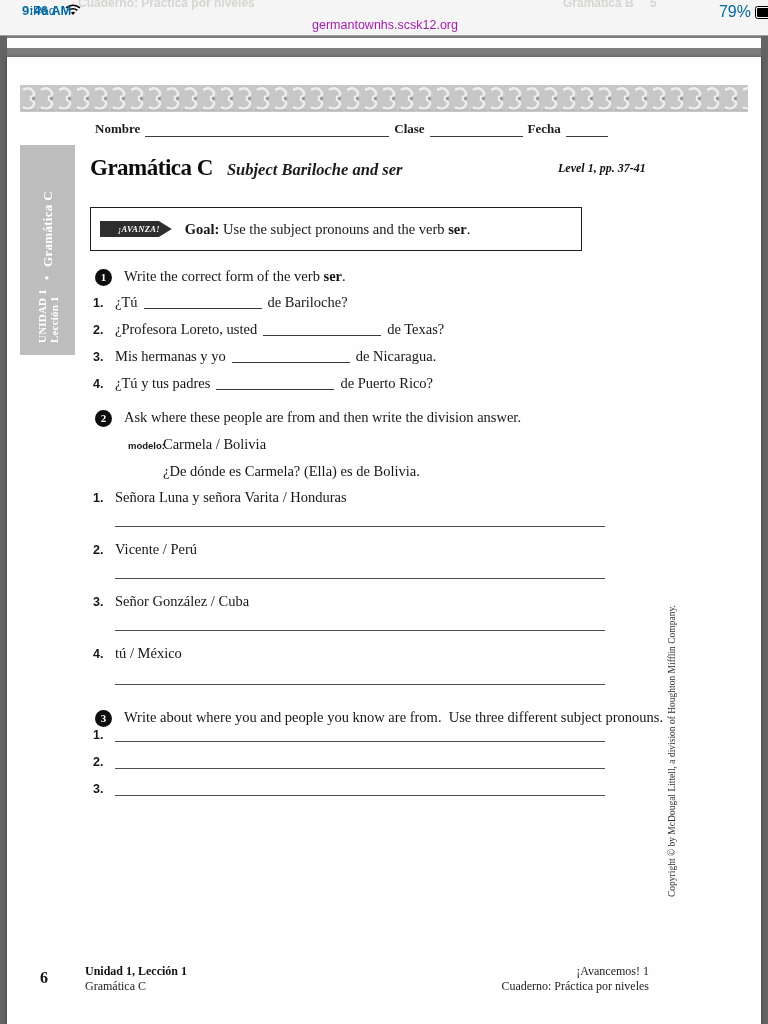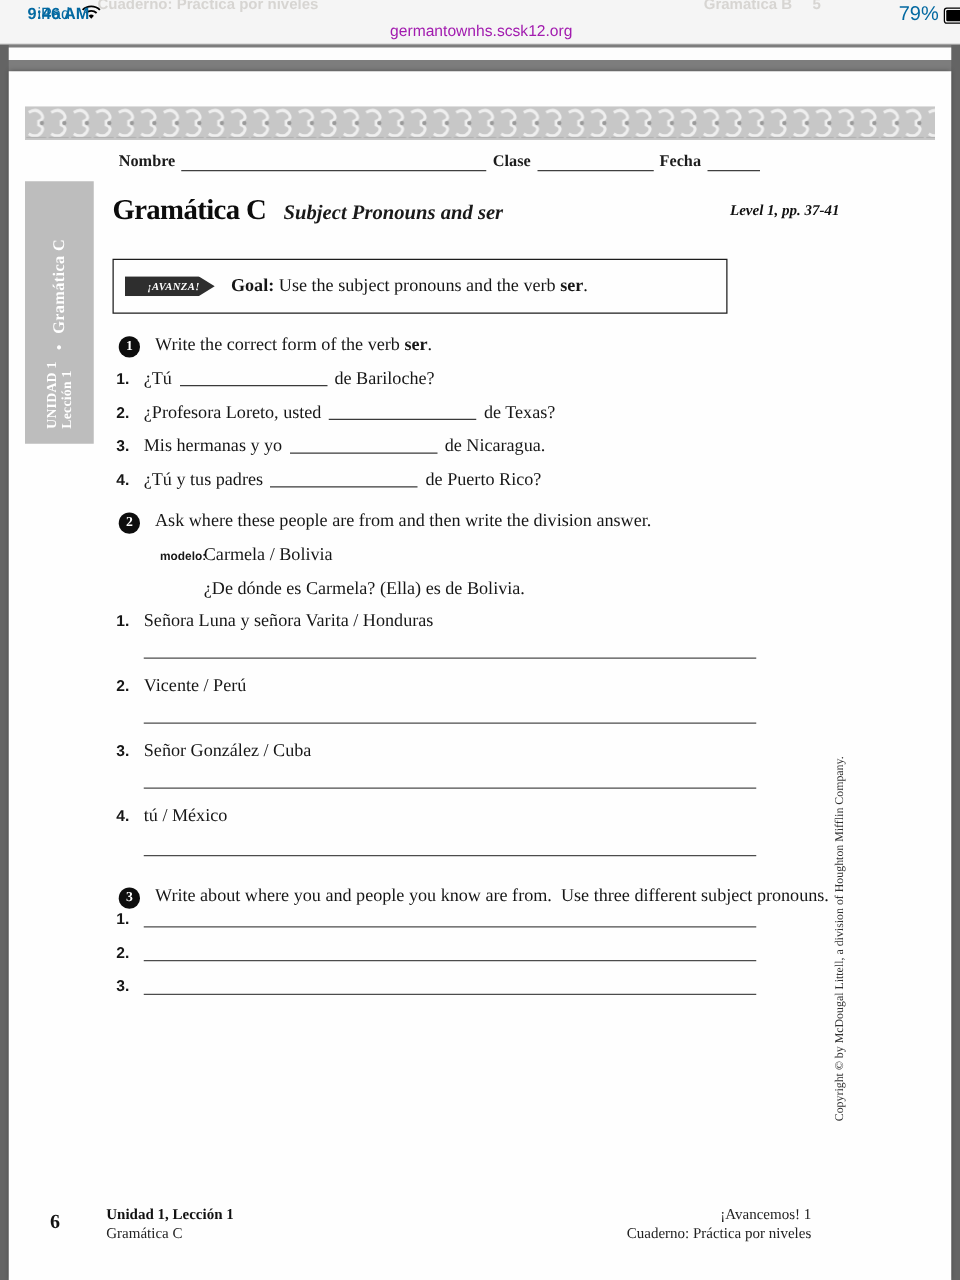--- a/index.html
+++ b/index.html
@@ -34,21 +34,21 @@
   .hdr-line{border-bottom:1.5px solid #3f3f3f;height:13px;}
   .side-tab{position:absolute;left:13px;top:88px;width:55px;height:210px;background:#bdbdbd;}
   .tab-inner{writing-mode:vertical-rl;transform:rotate(180deg);width:55px;height:210px;display:flex;
              align-items:center;gap:9px;color:#fff;font-weight:700;box-sizing:border-box;padding-top:12px;}
   .tab-unit{font-size:11px;line-height:12px;letter-spacing:.2px;}
   .tab-bullet{font-size:12px;}
   .tab-section{font-size:13px;letter-spacing:.3px;}
   .title-row{position:absolute;left:83px;top:98px;width:470px;white-space:nowrap;}
   .title{font-size:23px;font-weight:700;letter-spacing:-.5px;color:#0c0c0c;display:inline;}
   .subtitle{font-size:16.5px;font-style:italic;font-weight:600;margin-left:14px;color:#1a1a1a;}
-  .level{position:absolute;left:551px;top:104px;font-size:12px;font-weight:700;font-style:italic;color:#111;margin-left:26px;}
+  .level{position:absolute;left:551px;top:104px;font-size:12px;font-weight:700;font-style:italic;color:#111;}
   .goal-box{position:absolute;left:83px;top:150px;width:492px;height:44px;border:1.6px solid #1d1d1d;
             display:flex;align-items:center;gap:13px;box-sizing:border-box;padding-left:9px;}
   .avanza{background:#2e2e2e;color:#fff;font-size:8.5px;font-style:italic;font-weight:700;
           padding:3px 12px 3px 18px;letter-spacing:.3px;
           clip-path:polygon(0 0,82% 0,100% 50%,82% 100%,0 100%);}
   .goal-text{font-size:14.5px;white-space:pre-wrap;}
   .act-hdr{position:absolute;left:88px;display:flex;align-items:flex-start;gap:12px;}
   .num-circle{flex:none;width:17px;height:17px;border-radius:50%;background:#0d0d0d;color:#fff;
               font-size:11px;font-weight:700;text-align:center;line-height:17px;margin-top:1px;}
   .instr{font-size:14.5px;white-space:pre-wrap;width:540px;}
@@ -136,21 +136,21 @@
           <span class="tab-unit">
             <span>UNIDAD 1</span><br>
             <span>Lección 1</span>
           </span>
           <span class="tab-bullet">•</span>
           <span class="tab-section">Gramática C</span>
         </div>
       </div>
 
       <div class="title-row">
-        <span class="title">Gramática C</span><span class="subtitle"><span>Subject Pronouns and </span><b>ser</b></span>
+        <span class="title">Gramática C</span><span class="subtitle"><span>Subject Bariloche and </span><b>ser</b></span>
       </div>
       <div class="level">Level 1, pp. 37-41</div>
 
       <div class="goal-box">
         <span class="avanza">¡AVANZA!</span>
         <span class="goal-text serif"><b>Goal:</b><span> Use the subject pronouns and the verb </span><b>ser</b><span>.</span></span>
       </div>
 
       <div class="act-hdr" style="top:211px">
         <span class="num-circle">1</span>

